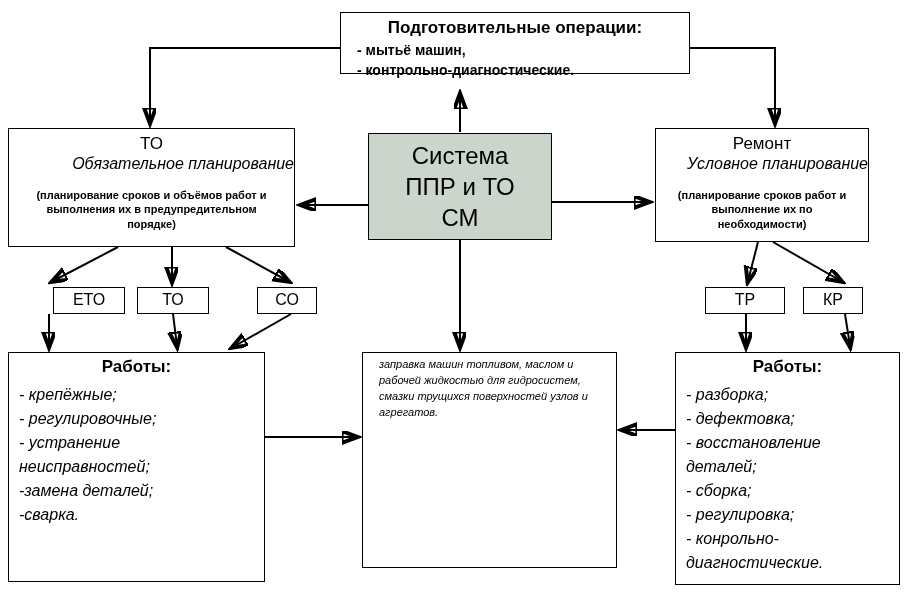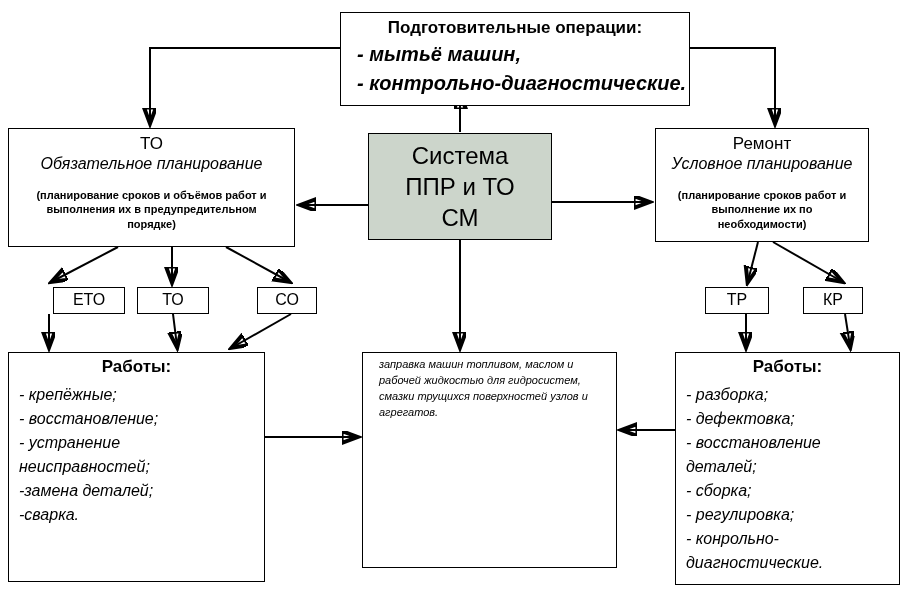--- a/index.html
+++ b/index.html
@@ -29,46 +29,45 @@
   }
 
   .box-title {
     font-weight: bold;
     font-size: 17px;
     text-align: center;
     padding-top: 4px;
   }
 
   
-  .prep { left: 340px; top: 12px; width: 350px; height: 94px; }
+  .prep { left: 340px; top: 12px; width: 350px; height: 62px; }
   .prep .prep-item {
-    font-style: italic;
     font-weight: bold;
-    font-size: 20px;
+    font-size: 14px;
     padding-left: 16px;
     line-height: 1.45;
   }
   .prep .box-title { padding-top: 5px; margin-bottom: 2px; }
 
   
   .system {
     left: 368px; top: 133px; width: 184px; height: 107px;
     display: flex; align-items: center; justify-content: center;
     text-align: center;
   }
   .system-label {
     font-size: 24px;
     line-height: 1.3;
     padding: 0 30px;
   }
 
   
   .node { text-align: center; padding-top: 5px; }
   .node-title { font-size: 17px; }
-  .node-sub { font-style: italic; font-size: 16px; line-height: 1.2; }
+  .node-sub { font-style: italic; font-size: 16px; line-height: 1.2; text-align: right; }
   .node-body { font-size: 11px; line-height: 1.3; margin-top: 15px; font-weight: bold; }
 
   .to-node { left: 8px; top: 128px; width: 287px; height: 119px; }
   .to-node .node-body { padding: 0 24px; }
 
   .repair-node { left: 655px; top: 128px; width: 214px; height: 114px; }
   .repair-node .node-body { padding: 0 14px; }
 
   
   .type-box {
@@ -76,21 +75,21 @@
     border: 1.5px solid #000;
     background: #fff;
     height: 27px;
     text-align: center;
     font-size: 16px;
     line-height: 24px;
   }
   .eto { left: 14px;  top: 287px; width: 72px; margin-left: 39px; }
   .to2 { left: 137px; top: 287px; width: 72px; }
   .so  { left: 257px; top: 287px; width: 60px; }
-  .tr  { left: 705px; top: 287px; width: 64px; }
+  .tr  { left: 705px; top: 287px; width: 80px; }
   .kr  { left: 803px; top: 287px; width: 60px; }
 
   
   .works-left  { left: 8px;   top: 352px; width: 257px; height: 230px; }
   .works-right { left: 675px; top: 352px; width: 225px; height: 233px; }
   .works-list { padding: 6px 4px 0 10px; }
   .works-item {
     font-style: italic;
     font-size: 16px;
     line-height: 1.5;
@@ -164,21 +163,21 @@
   <div class="type-box eto">ЕТО</div>
   <div class="type-box to2">ТО</div>
   <div class="type-box so">СО</div>
   <div class="type-box tr">ТР</div>
   <div class="type-box kr">КР</div>
 
   <div class="box works-left">
     <div class="box-title">Работы:</div>
     <div class="works-list">
       <div class="works-item">- крепёжные;</div>
-      <div class="works-item">- восстановление;</div>
+      <div class="works-item">- регулировочные;</div>
       <div class="works-item">- устранение неисправностей;</div>
       <div class="works-item">-замена деталей;</div>
       <div class="works-item">-сварка.</div>
     </div>
   </div>
 
   <div class="box final">
     <div class="final-body">заправка машин топливом, маслом и рабочей жидкостью для гидросистем, смазки трущихся поверхностей узлов и агрегатов.</div>
   </div>
 

